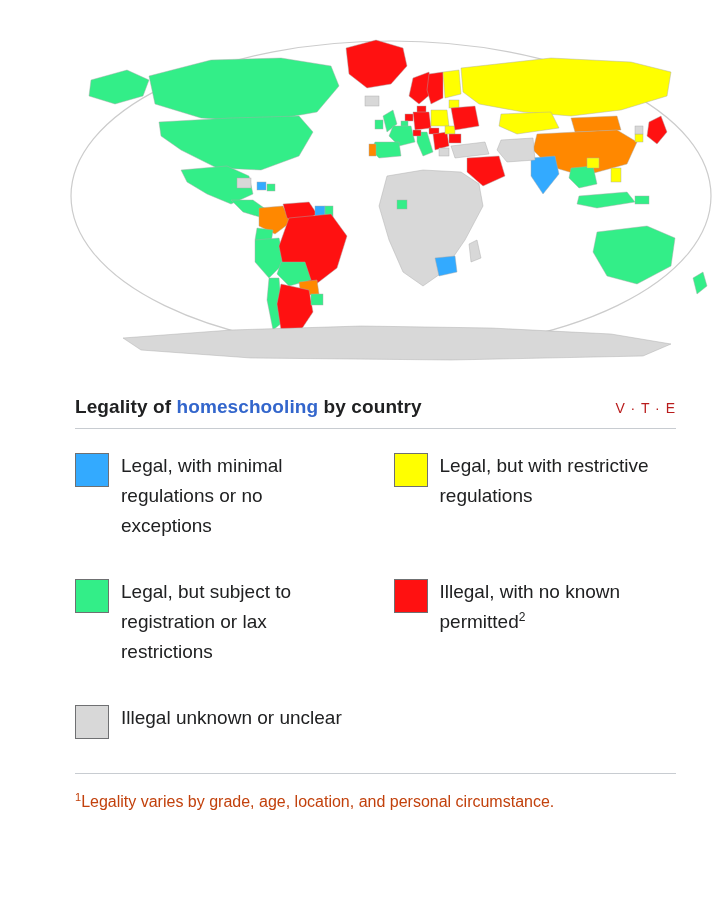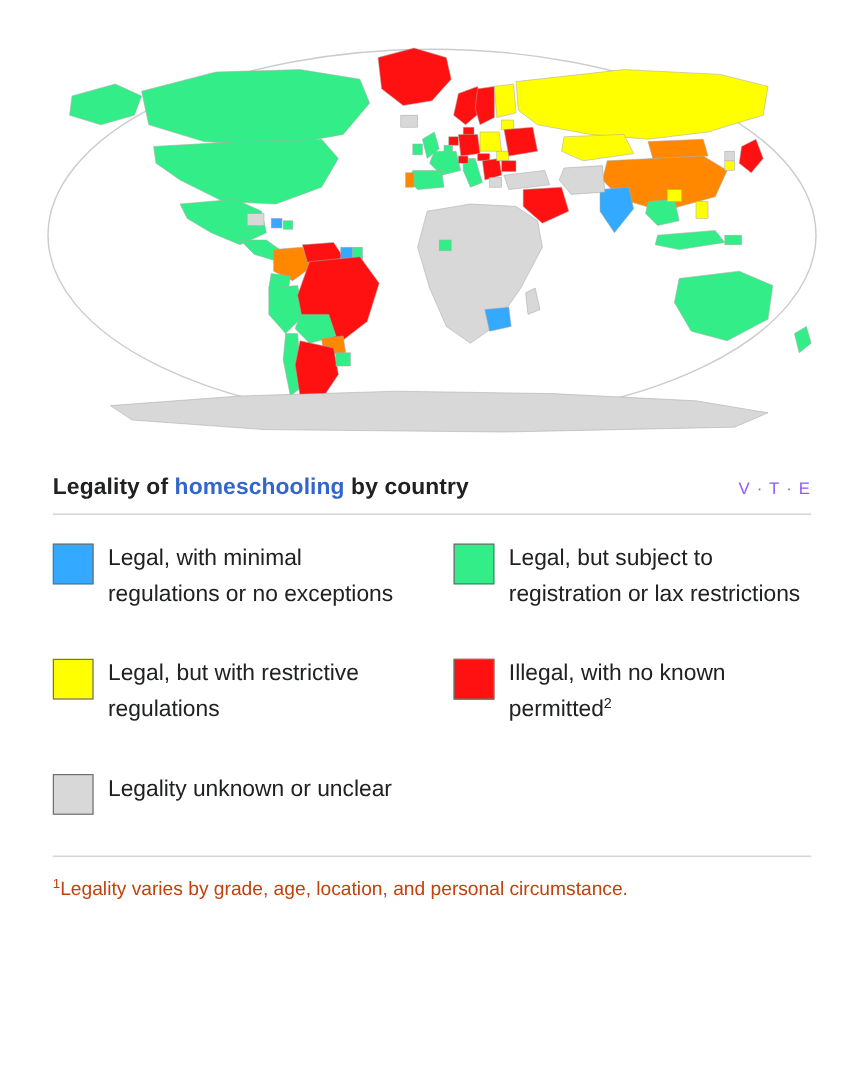--- a/index.html
+++ b/index.html
@@ -11,20 +11,21 @@
     background: #ffffff;
     font-family: "Liberation Sans", sans-serif;
     color: #202122;
   }
   #page {
     position: relative;
     width: 720px;
     height: 900px;
     overflow: hidden;
     background: #ffffff;
+    padding-left: 31px;
   }
 
   
   .map-wrap {
     position: relative;
     width: 720px;
     height: 388px;
     background: #ffffff;
     overflow: hidden;
   }
@@ -46,21 +47,21 @@
     color: #202122;
     letter-spacing: 0.1px;
     white-space: nowrap;
   }
   .caption-title .wikilink {
     color: #3366cc;
     font-weight: bold;
   }
   .vte {
     font-size: 14px;
-    color: #8b5cf6;
+    color: #b91c1c;
     white-space: nowrap;
     overflow: hidden;
     max-width: 70px;
     flex: 0 0 auto;
     letter-spacing: 1px;
   }
 
   
   .legend {
     margin: 22px 44px 0 44px;
@@ -252,38 +253,38 @@
   </div>
 
   <div class="legend">
 
     <div class="legend-item">
       <div class="swatch" style="background:#33aaff"></div>
       <div class="legend-label">Legal, with minimal regulations or no exceptions</div>
     </div>
 
     <div class="legend-item">
+      <div class="swatch" style="background:#ffff00"></div>
+      <div class="legend-label">Legal, but with restrictive regulations</div>
+    </div>
+
+    <div class="legend-item">
       <div class="swatch" style="background:#33ee88"></div>
       <div class="legend-label">Legal, but subject to registration or lax restrictions</div>
     </div>
 
-    <div class="legend-item">
-      <div class="swatch" style="background:#ffff00"></div>
-      <div class="legend-label">Legal, but with restrictive regulations</div>
-    </div>
-
 
     <div class="legend-item">
       <div class="swatch" style="background:#ff1111"></div>
       <div class="legend-label"><span>Illegal, with no known permitted</span><sup>2</sup></div>
     </div>
 
     <div class="legend-item">
       <div class="swatch" style="background:#d8d8d8"></div>
-      <div class="legend-label">Legality unknown or unclear</div>
+      <div class="legend-label">Illegal unknown or unclear</div>
     </div>
 
   </div>
 
   <div class="footnotes">
     <div class="footnote"><sup>1</sup><span>Legality varies by grade, age, location, and personal circumstance.</span></div>
   </div>
 
 </div>
 

